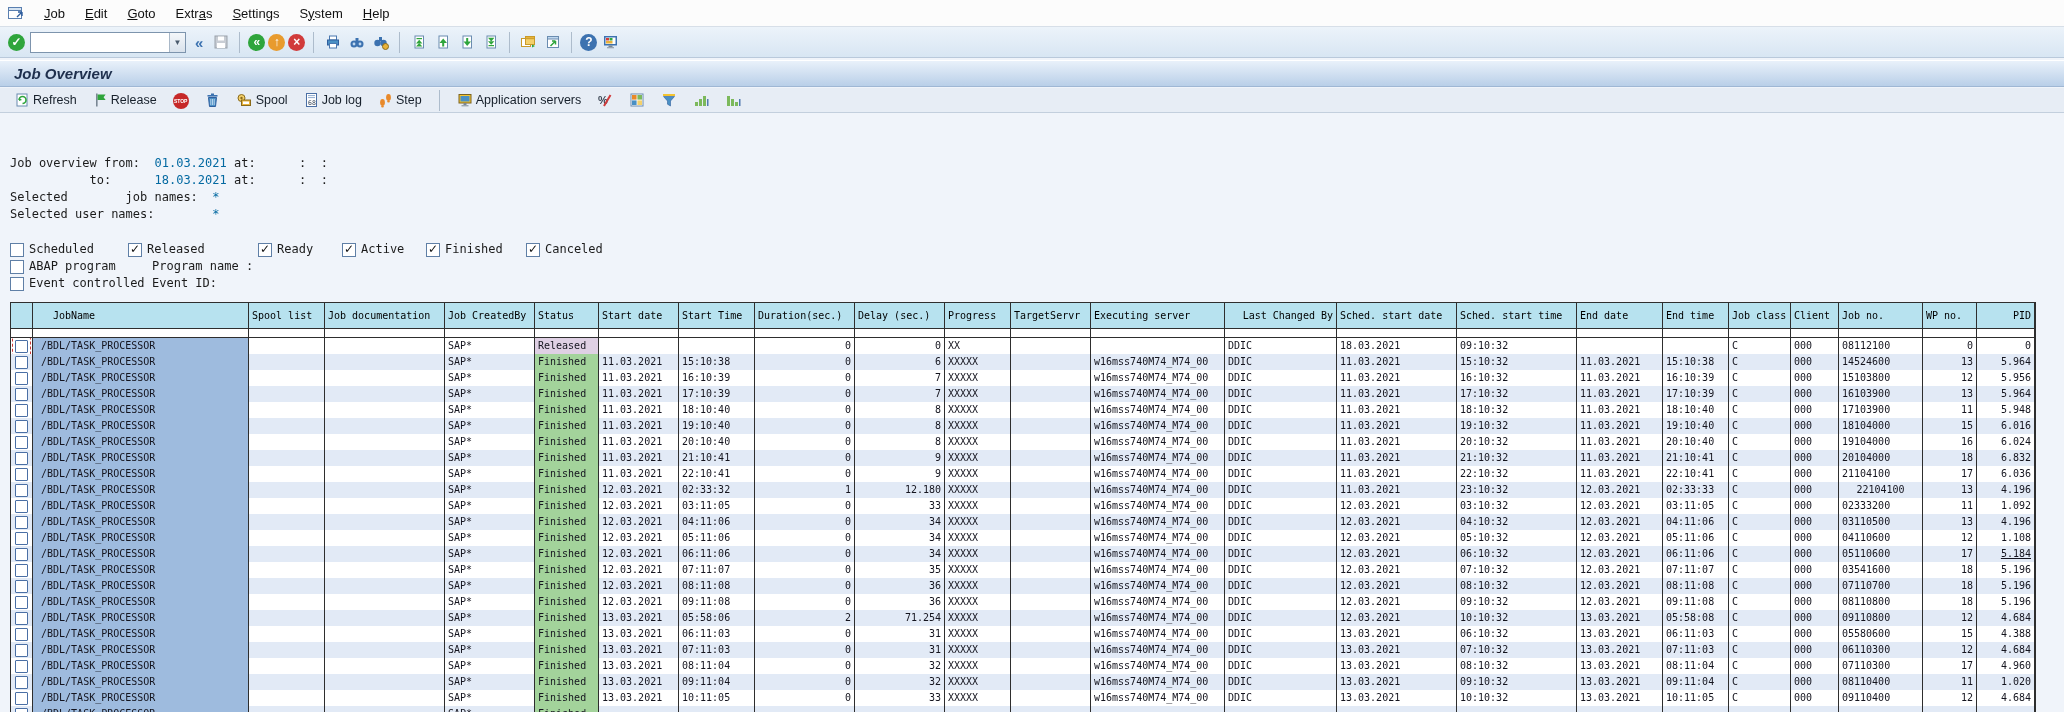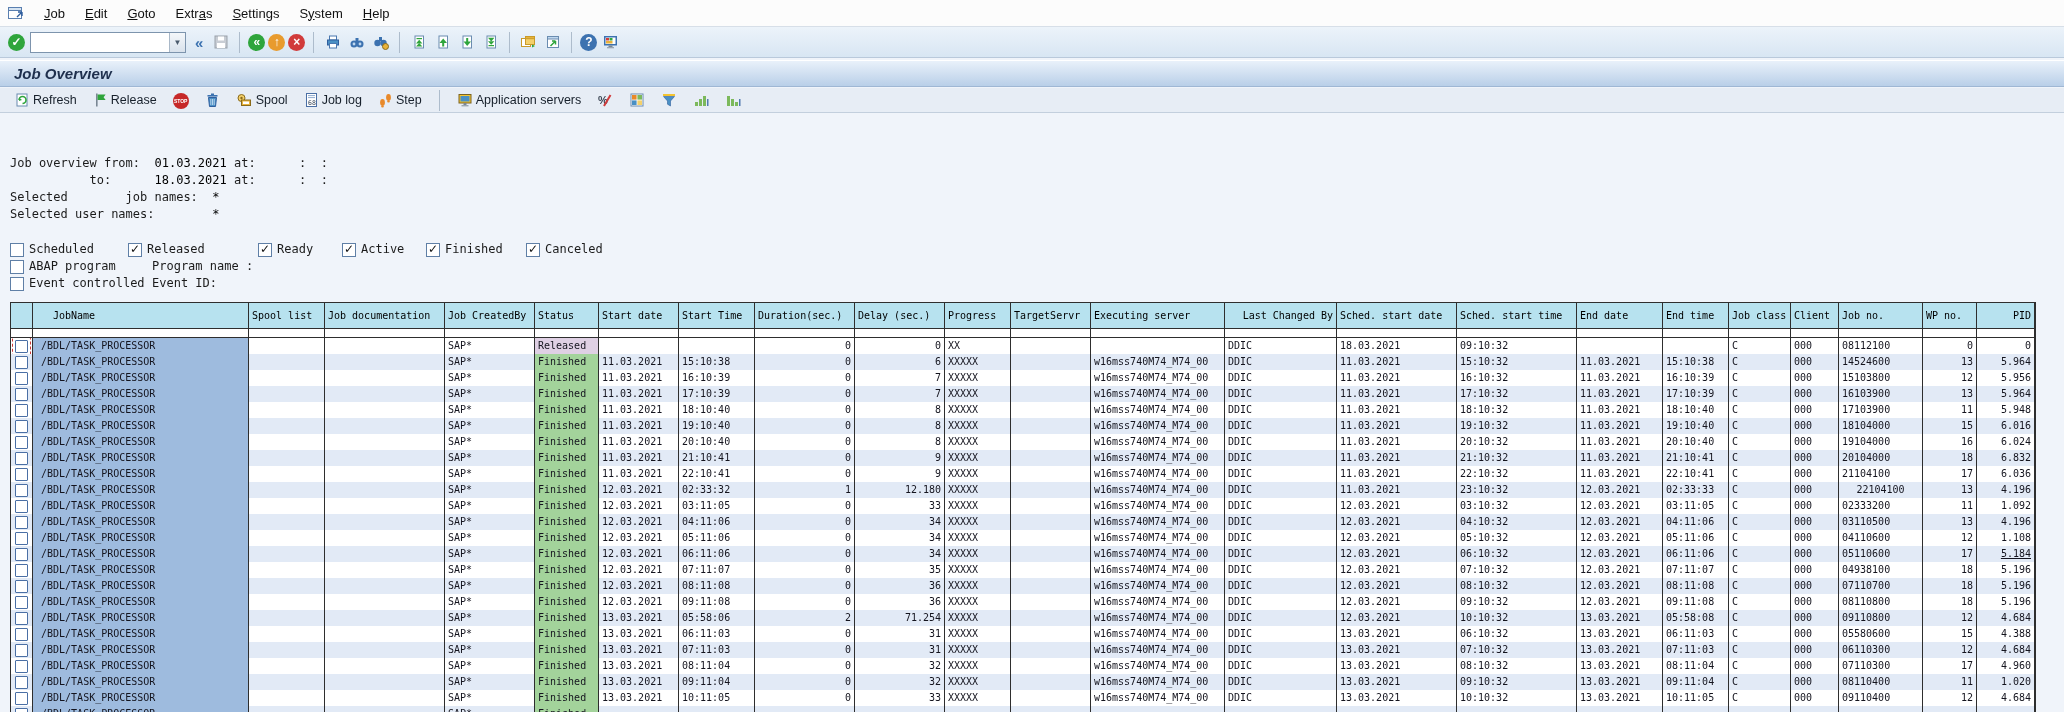--- a/index.html
+++ b/index.html
@@ -31,21 +31,21 @@
   .titlebar span{font-size:15px;font-weight:bold;font-style:italic;color:#1E2F4D;}
 
   
   .appbar{position:absolute;left:0;top:88px;width:100%;height:25px;background:#E7EDF5;border-bottom:1px solid #C3CFDD;display:flex;align-items:center;padding-left:10px;box-sizing:border-box;gap:8px;}
   .app-btn{display:inline-flex;align-items:center;gap:3px;font-size:12.5px;color:#17202B;padding:1px 4px;cursor:default;}
   .stopicon{display:inline-block;width:16px;height:16px;border-radius:50%;background:#C62828;color:#fff;font-size:5px;font-weight:bold;text-align:center;line-height:16px;letter-spacing:0;}
 
   
   .content{position:absolute;left:0;top:113px;width:100%;height:599px;background:#F0F4FA;}
   .info{position:absolute;left:10px;top:42px;font-family:"DejaVu Sans Mono",monospace;font-size:12px;line-height:17px;color:#1B1B1B;white-space:pre;}
-  .info .val{color:#000000;}
+  .info .val{color:#0369a1;}
   .filters{position:absolute;left:10px;top:128px;font-family:"DejaVu Sans Mono",monospace;font-size:12px;line-height:17px;color:#1B1B1B;}
   .frow{display:flex;align-items:center;height:17px;}
   .fitem{display:inline-flex;align-items:center;}
   .fcb{display:inline-block;width:12px;height:12px;border:1px solid #5F7FA6;background:#fff;margin-right:5px;position:relative;flex:none;}
   .fcb.on::after{content:"\2713";position:absolute;left:1px;top:-3px;font-size:12px;font-weight:bold;color:#111;font-family:"DejaVu Sans",sans-serif;}
 
   
   .jobtable{position:absolute;left:10px;top:189px;width:2026px;height:410px;overflow:hidden;border:1px solid #2E2E2E;border-bottom:none;box-sizing:border-box;background:#fff;font-family:"DejaVu Sans Mono",monospace;font-size:10px;}
   .trow{display:flex;height:16px;}
   .trow.hdr{height:25px;border-bottom:1px solid #2E2E2E;}
@@ -783,21 +783,21 @@
           <div class="cell c-progress" style="width: 66px;">XXXXX</div>
           <div class="cell c-target" style="width: 80px;"></div>
           <div class="cell c-server" style="width: 134px;">w16mss740M74_M74_00</div>
           <div class="cell c-changedby" style="width: 112px;">DDIC</div>
           <div class="cell c-scheddate" style="width: 120px;">12.03.2021</div>
           <div class="cell c-schedtime" style="width: 120px;">07:10:32</div>
           <div class="cell c-enddate" style="width: 86px;">12.03.2021</div>
           <div class="cell c-endtime" style="width: 66px;">07:11:07</div>
           <div class="cell c-jobclass" style="width: 62px;">C</div>
           <div class="cell c-client" style="width: 48px;">000</div>
-          <div class="cell c-jobno" style="width: 84px;">04938100</div>
+          <div class="cell c-jobno" style="width: 84px;">03541600</div>
           <div class="cell c-wpno ar" style="width: 54px;">18</div>
           <div class="cell c-pid ar" style="width: 58px;">5.196</div>
         </div>
         <div class="trow alt">
           <div class="cell cbcell" style="width: 22px;"><span class="rcb"></span></div>
           <div class="cell c-jobname" style="width: 216px;">/BDL/TASK_PROCESSOR</div>
           <div class="cell c-spool" style="width: 76px;"></div>
           <div class="cell c-jobdoc" style="width: 120px;"></div>
           <div class="cell c-createdby" style="width: 90px;">SAP*</div>
           <div class="cell c-status st-finished" style="width: 64px;">Finished</div>

